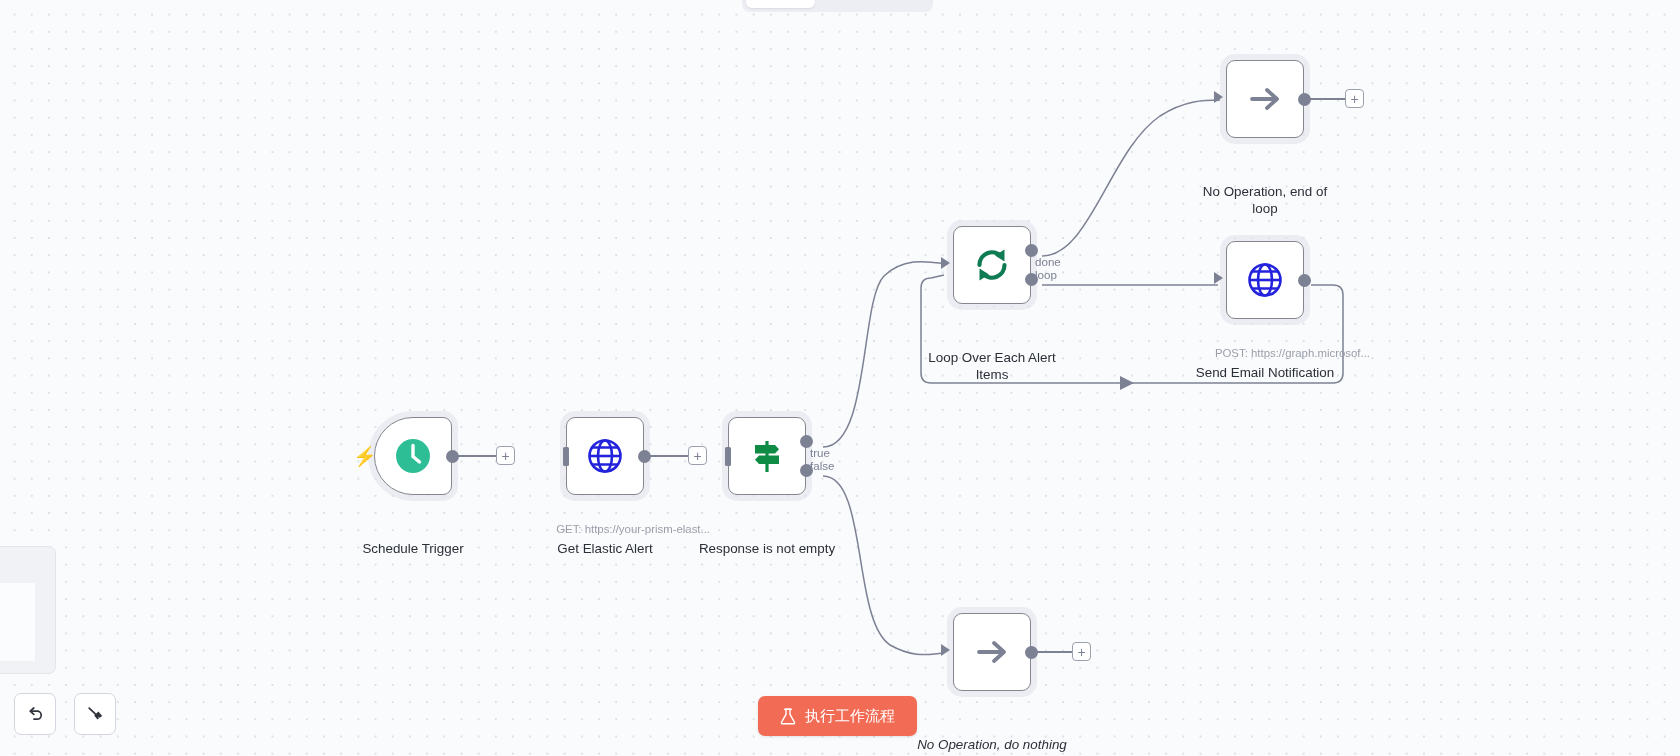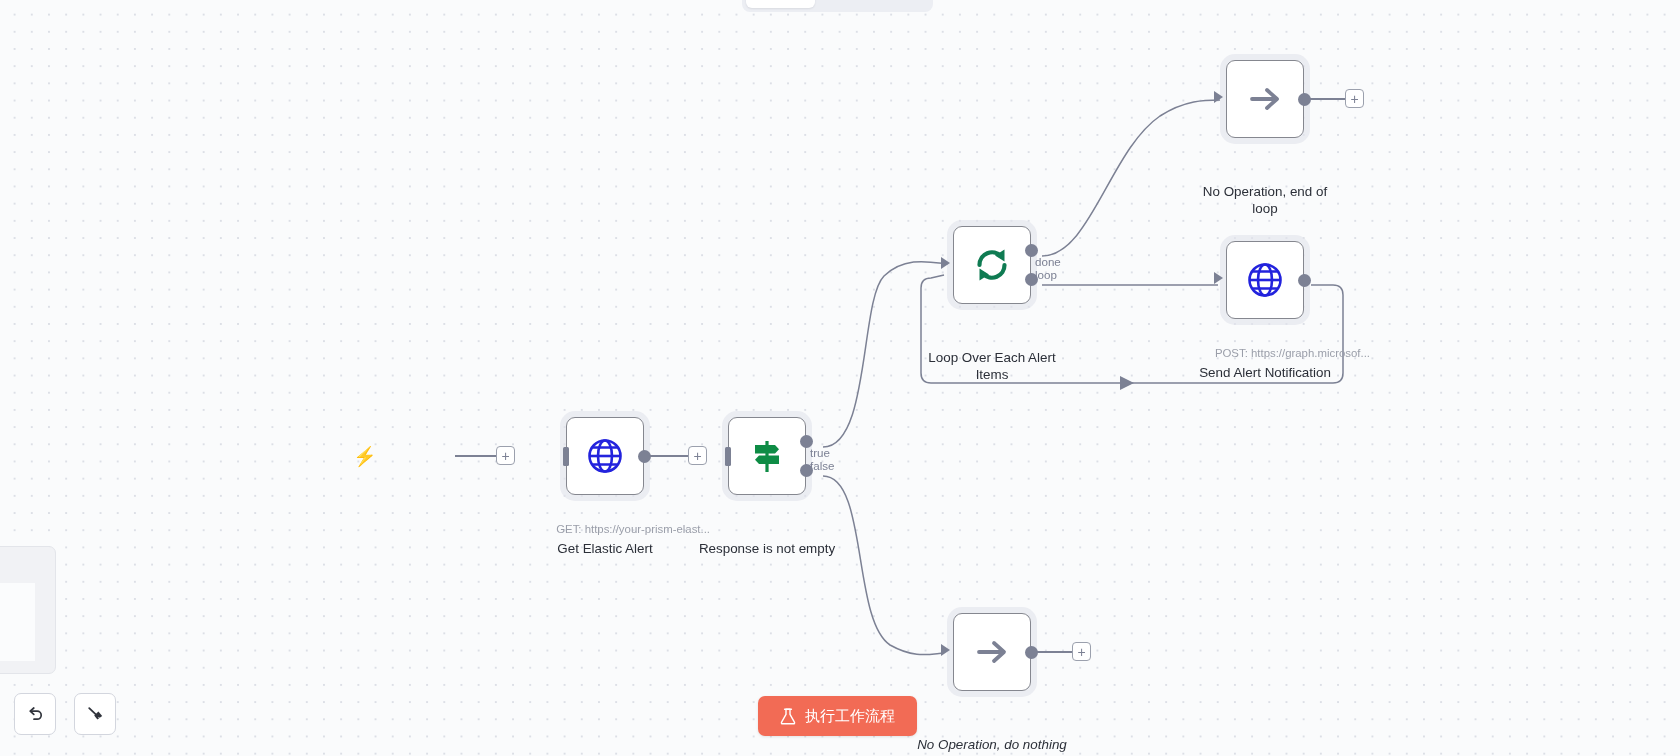--- a/index.html
+++ b/index.html
@@ -204,20 +204,30 @@
       <polygon points="1120,376 1134,383 1120,390"></polygon>
     </g>
   </svg>
 
   <div id="tabbar">
     <div class="tab active">编辑器</div>
     <div class="tab">执行</div>
     <div class="tab">评估</div>
   </div>
 
+  <div class="node trigger" style="left:374px; top:417px;">
+    <div class="box">
+      <svg width="40" height="40" viewBox="0 0 40 40">
+        <circle cx="20" cy="20" r="17" fill="#2ebe95"></circle>
+        <path d="M20 9.5 L20 20.5 L26.5 26" stroke="#ffffff" stroke-width="3.4" fill="none" stroke-linecap="round"></path>
+      </svg>
+    </div>
+    <div class="dot-out"></div>
+    <div class="lbl">Schedule Trigger</div>
+  </div>
   <div class="bolt" style="left:353px; top:447px;">⚡</div>
   <div class="plus-line" style="left:455px; top:455px; width:44px;"></div>
   <div class="plus" style="left:496px; top:446px;">+</div>
 
   <div class="node" style="left:566px; top:417px;">
     <div class="box">
       <svg width="40" height="40" viewBox="0 0 40 40">
         <circle cx="20" cy="20" r="15.5" fill="none" stroke="#2323dd" stroke-width="2.6"></circle>
         <ellipse cx="20" cy="20" rx="7" ry="15.5" fill="none" stroke="#2323dd" stroke-width="2.6"></ellipse>
         <line x1="4.5" y1="20" x2="35.5" y2="20" stroke="#2323dd" stroke-width="2.6"></line>
@@ -285,21 +295,21 @@
     <div class="box">
       <svg width="40" height="40" viewBox="0 0 40 40">
         <circle cx="20" cy="20" r="15.5" fill="none" stroke="#2323dd" stroke-width="2.6"></circle>
         <ellipse cx="20" cy="20" rx="7" ry="15.5" fill="none" stroke="#2323dd" stroke-width="2.6"></ellipse>
         <line x1="4.5" y1="20" x2="35.5" y2="20" stroke="#2323dd" stroke-width="2.6"></line>
         <path d="M7.5 11.5 H32.5 M7.5 28.5 H32.5" stroke="#2323dd" stroke-width="2.4" fill="none"></path>
       </svg>
     </div>
     <div class="arrow-in"></div>
     <div class="dot-out"></div>
-    <div class="lbl">Send Alert Notification</div>
+    <div class="lbl">Send Email Notification</div>
     <div class="sub">POST: https://graph.microsof...</div>
   </div>
 
   <div class="node" style="left:953px; top:613px;font-style:italic;">
     <div class="box">
       <svg width="40" height="40" viewBox="0 0 40 40">
         <line x1="7" y1="20" x2="31" y2="20" stroke="#7c8194" stroke-width="3.8" stroke-linecap="round"></line>
         <polyline points="22,11 32,20 22,29" fill="none" stroke="#7c8194" stroke-width="3.8" stroke-linecap="round" stroke-linejoin="round"></polyline>
       </svg>
     </div>

